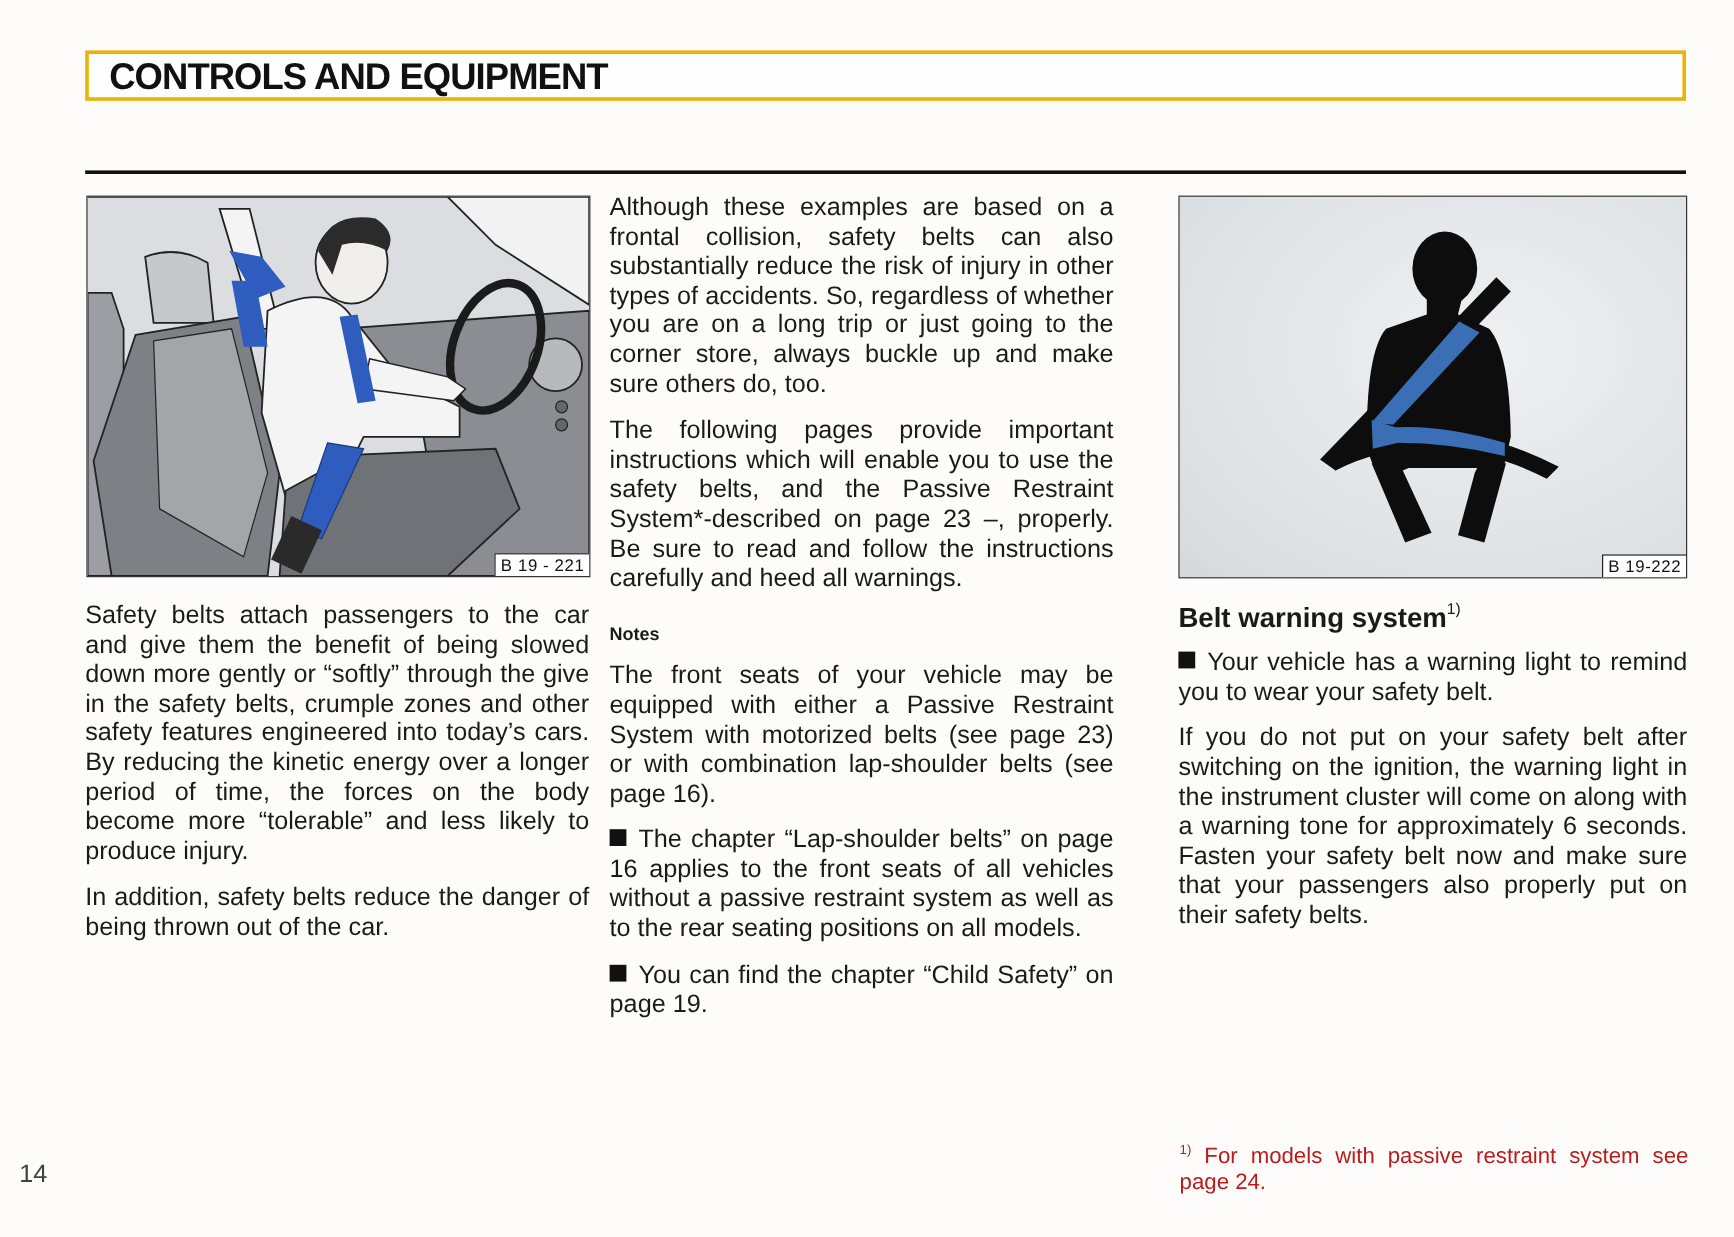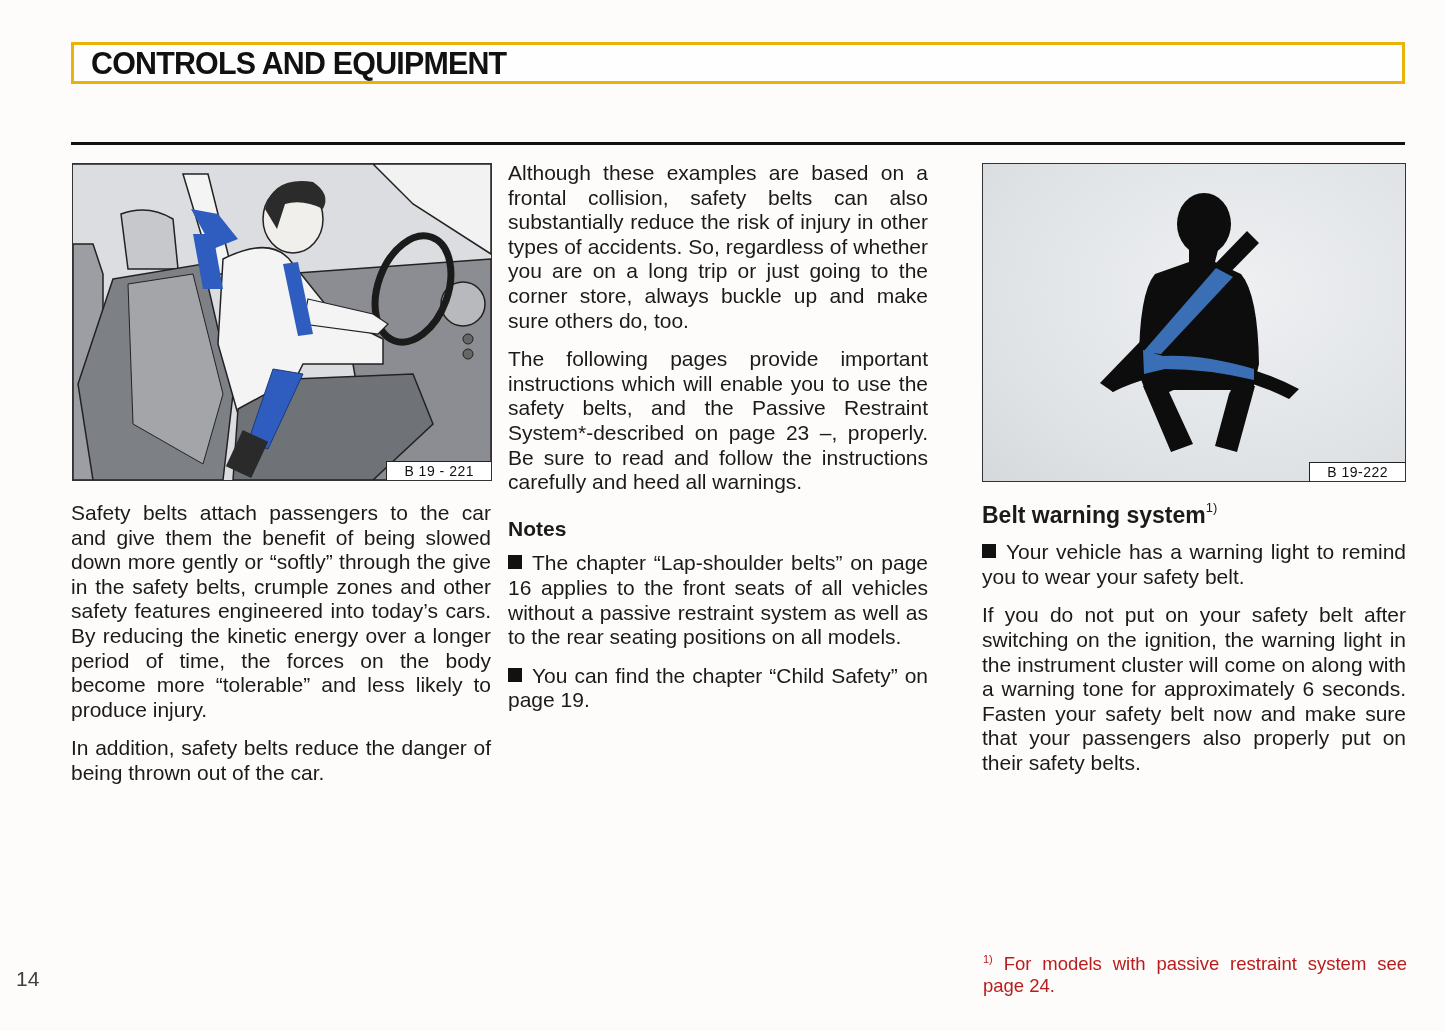--- a/index.html
+++ b/index.html
@@ -39,21 +39,21 @@
     font-size: 21px;
     line-height: 24.6px;
     text-align: justify;
   }
   .col p { margin: 0 0 14px 0; }
   .col1 { left: 71px; top: 501px; width: 420px; }
   .col2 { left: 508px; top: 161px; width: 420px; }
   .col3 { left: 982px; top: 498px; width: 424px; }
   .heading {
     font-weight: bold;
-    font-size: 21px;
+    font-size: 15px;
     margin: 0 0 10px 0;
     text-align: left;
   }
   .heading-lg {
     font-weight: bold;
     font-size: 23px;
     margin: 0 0 13px 0;
     text-align: left;
   }
   .heading-lg sup { font-size: 13px; font-weight: normal; position: relative; top: -2px; }
@@ -73,21 +73,21 @@
   }
   .fig1 { left: 72px; top: 163px; width: 418px; height: 316px; }
   .fig2 { left: 982px; top: 163px; width: 422px; height: 317px;
           background: radial-gradient(ellipse at 60% 40%, #eef0f2 0%, #dfe2e5 70%, #d6d9dc 100%); }
   .fig-label {
     position: absolute;
     right: -1px; bottom: -1px;
     background: #fff;
     border: 1.5px solid #222;
     font-size: 14px;
-    padding: 1px 17px;
+    padding: 1px 4px;
     line-height: 16px;
     letter-spacing: 0.5px;
     color: #111;
   }
   .page-number {
     position: absolute;
     left: 16px; top: 967px;
     font-size: 21px;
     color: #404040;
   }
@@ -172,20 +172,21 @@
 
 <div class="col col1">
   <p>Safety belts attach passengers to the car and give them the benefit of being slowed down more gently or “softly” through the give in the safety belts, crumple zones and other safety features engineered into today’s cars. By reducing the kinetic energy over a longer period of time, the forces on the body become more “tolerable” and less likely to produce injury.</p>
   <p>In addition, safety belts reduce the danger of being thrown out of the car.</p>
 </div>
 
 <div class="col col2">
   <p>Although these examples are based on a frontal collision, safety belts can also substantially reduce the risk of injury in other types of accidents. So, regardless of whether you are on a long trip or just going to the corner store, always buckle up and make sure others do, too.</p>
   <p>The following pages provide important instructions which will enable you to use the safety belts, and the Passive Restraint System*-described on page 23 –, properly. Be sure to read and follow the instructions carefully and heed all warnings.</p>
   <div class="heading" style="margin-top:22px;">Notes</div>
+  <p>The front seats of your vehicle may be equipped with either a Passive Restraint System with motorized belts (see page 23) or with combination lap-shoulder belts (see page 16).</p>
   <p><span class="bullet"></span><span>The chapter “Lap-shoulder belts” on page 16 applies to the front seats of all vehicles without a passive restraint system as well as to the rear seating positions on all models.</span></p>
   <p><span class="bullet"></span><span>You can find the chapter “Child Safety” on page 19.</span></p>
 </div>
 
 <div class="col col3">
   <div class="heading-lg"><span>Belt warning system</span><sup>1)</sup></div>
   <p><span class="bullet"></span><span>Your vehicle has a warning light to remind you to wear your safety belt.</span></p>
   <p><span>If you do not put on your safety belt after switching on the ignition, the warning light in the instrument cluster will come on along with a warning tone for approximately 6 seconds. </span><span class="bold">Fasten your safety belt now and make sure that your passengers also properly put on their safety belts.</span></p>
 </div>
 

